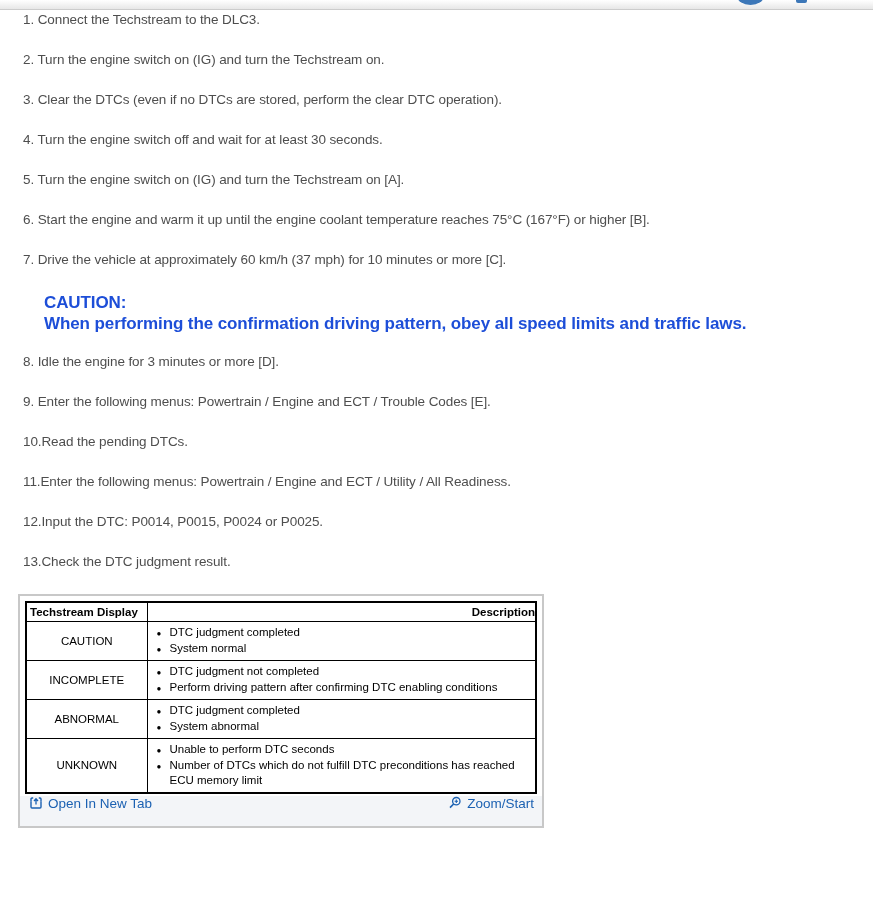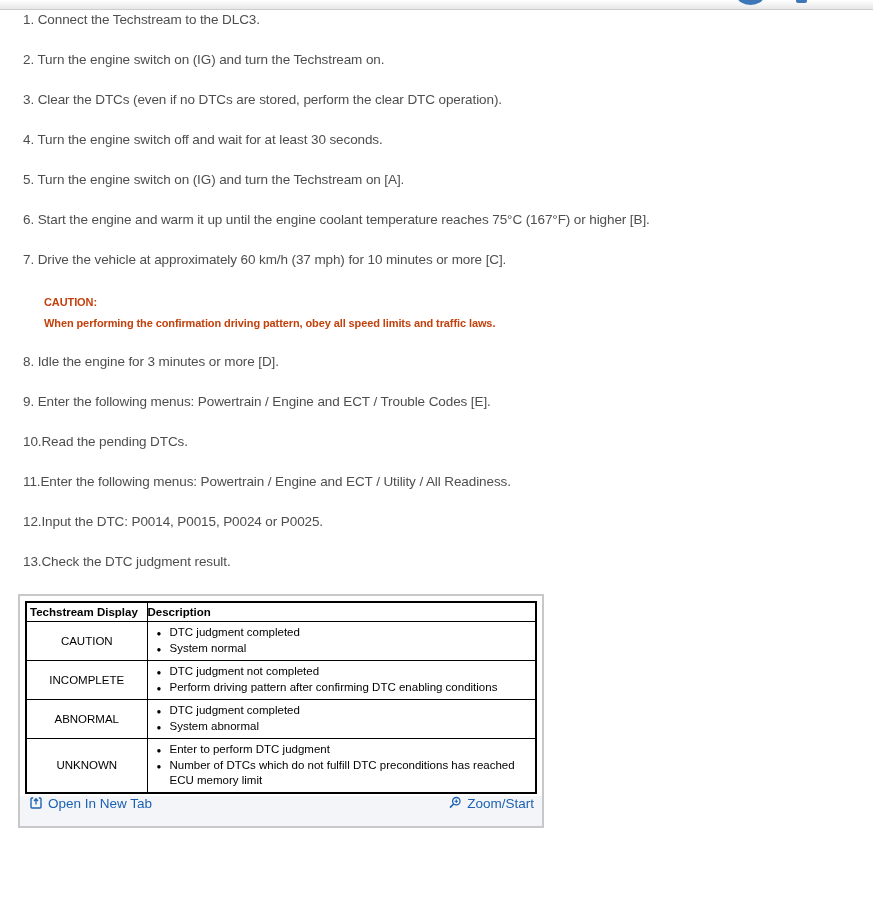--- a/index.html
+++ b/index.html
@@ -17,41 +17,41 @@
   .topbar-icon.circle { left:737px; top:-13px; width:27px; height:18px; border-radius:50%; }
   .topbar-icon.bookmark { left:796px; top:-8px; width:11px; height:11px; border-radius:2px; }
 
   
   .content { padding:2px 0 0 23px; }
   p.step {
     font-size:13.5px; line-height:16px; color:#4e4e4e;
     letter-spacing:-0.1px; margin:0 0 24px 0;
   }
   .note-block {
-    margin:0 0 20px 21px; font-size:11px; line-height:21px;
-    font-weight:bold; color:#c2410c; letter-spacing:-0.1px;
+    margin:0 0 20px 21px; font-size:17px; line-height:21px;
+    font-weight:bold; color:#1d4ed8; letter-spacing:-0.1px;
   }
   .note-block .note-label { display:block; }
   .note-item { display:block; padding-left:13px; position:relative; }
   .note-item::before { content:"-"; position:absolute; left:0; }
 
   
   .widget {
     margin:15px 0 0 18px; width:526px;
     border:2px solid #c8c8c8; background:#ffffff;
   }
   .table-wrap { padding:5px 5px 1px 5px; }
   table.ts-table {
     width:100%; border-collapse:collapse; border:2px solid #000;
     font-size:11.5px; color:#000;
   }
   table.ts-table th, table.ts-table td { border:1px solid #000; }
   table.ts-table th { font-weight:bold; height:19px; }
   th.col-display { width:121px; text-align:left; padding-left:3px; }
-  th.col-desc { text-align:left; }
+  th.col-desc { text-align:right; }
   td.cell-display { text-align:center; vertical-align:middle; }
   td.cell-desc { padding:3px 2px 3px 5px; vertical-align:middle; height:37px; }
   td.cell-desc ul { list-style:none; }
   td.cell-desc li { line-height:15px; padding:0.5px 0 0.5px 17px; position:relative; }
   td.cell-desc li::before {
     content:"●"; position:absolute; left:4px; top:1.5px; font-size:8px;
   }
 
   .widget-footer {
     height:30px; background:#f3f5f8; margin-top:1px;
@@ -128,21 +128,21 @@
           <ul>
             <li>DTC judgment completed</li>
             <li>System abnormal</li>
           </ul>
         </td>
       </tr>
       <tr>
         <td class="cell-display">UNKNOWN</td>
         <td class="cell-desc">
           <ul>
-            <li>Enter to perform DTC judgment</li>
+            <li>Unable to perform DTC seconds</li>
             <li>Number of DTCs which do not fulfill DTC preconditions has reached ECU memory limit</li>
           </ul>
         </td>
       </tr>
     </tbody>
       </table>
   </div>
 
   <div class="widget-footer">
     <a class="wf-link">

